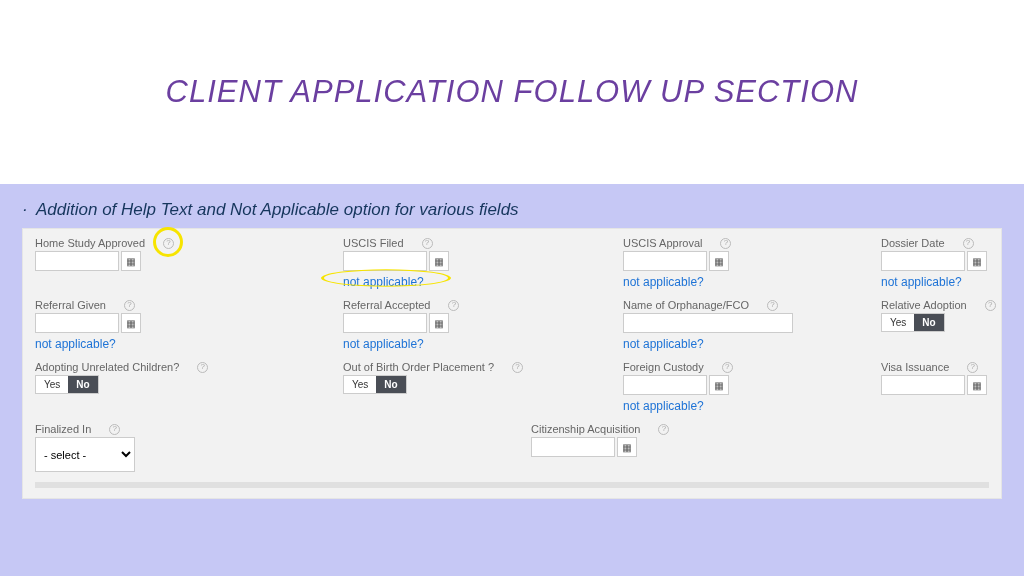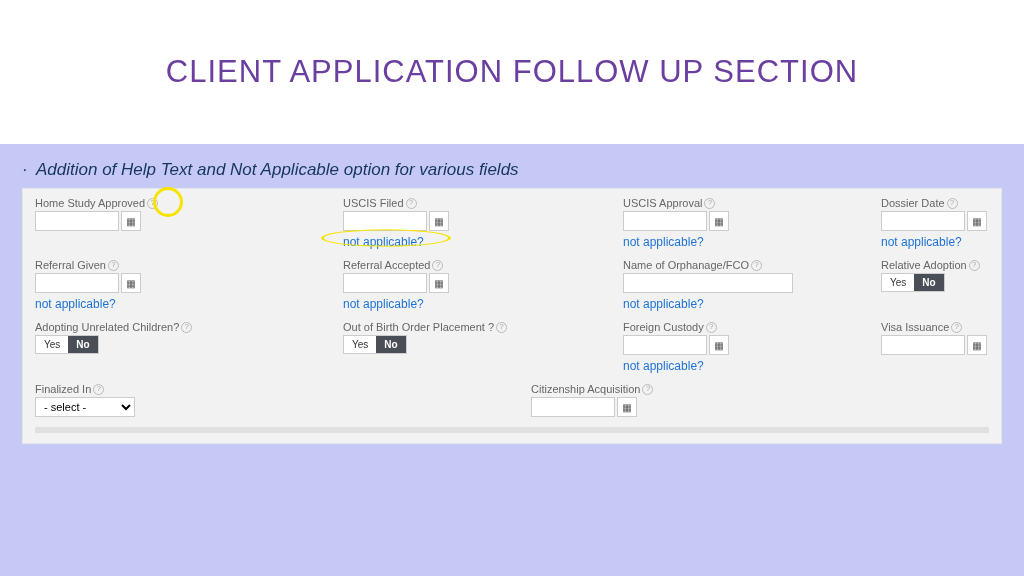--- a/index.html
+++ b/index.html
@@ -5,25 +5,26 @@
   * { box-sizing: border-box; margin: 0; padding: 0; }
   body {
     width: 1024px;
     height: 576px;
     font-family: "Segoe UI", Arial, sans-serif;
     background: #c6c8f5;
     overflow: hidden;
   }
   .header-band {
     background: #fff;
-    height: 144px;
+    height: 184px;
     width: 100%;
     display: flex;
     align-items: center;
     justify-content: center;
+    font-style: italic;
   }
   .slide-title {
     color: #6b3fa0;
     font-size: 31px;
     font-weight: 400;
     letter-spacing: 1px;
   }
   .body-area {
     padding: 16px 22px 0 22px;
   }
@@ -66,21 +67,21 @@
   .col-1 { flex: 0 0 300px; }
   .col-2 { flex: 0 0 250px; }
   .col-3 { flex: 0 0 250px; margin-left: 22px; }
   .col-4 { flex: 0 0 140px; }
   .field-label {
     color: #666;
     font-size: 11px;
     margin-bottom: 2px;
     display: flex;
     align-items: center;
-    gap: 2px;
+    gap: 18px;
   }
   .help-circ {
     display: inline-flex;
     width: 11px;
     height: 11px;
     border: 1px solid #bbb;
     border-radius: 50%;
     align-items: center;
     justify-content: center;
     font-size: 8px;
@@ -135,21 +136,21 @@
     color: #333;
     cursor: pointer;
   }
   .toggle-opt.active {
     background: #4a4e56;
     color: #fff;
     font-weight: 600;
   }
   .select {
     width: 100px;
-    height: 20px;
+    height: 35px;
     border: 1px solid #ccc;
     background: #fff;
     font-size: 11px;
     padding: 0 4px;
   }
   
   .hl-circle {
     position: absolute;
     border: 3px solid #f7e400;
     border-radius: 50%;

